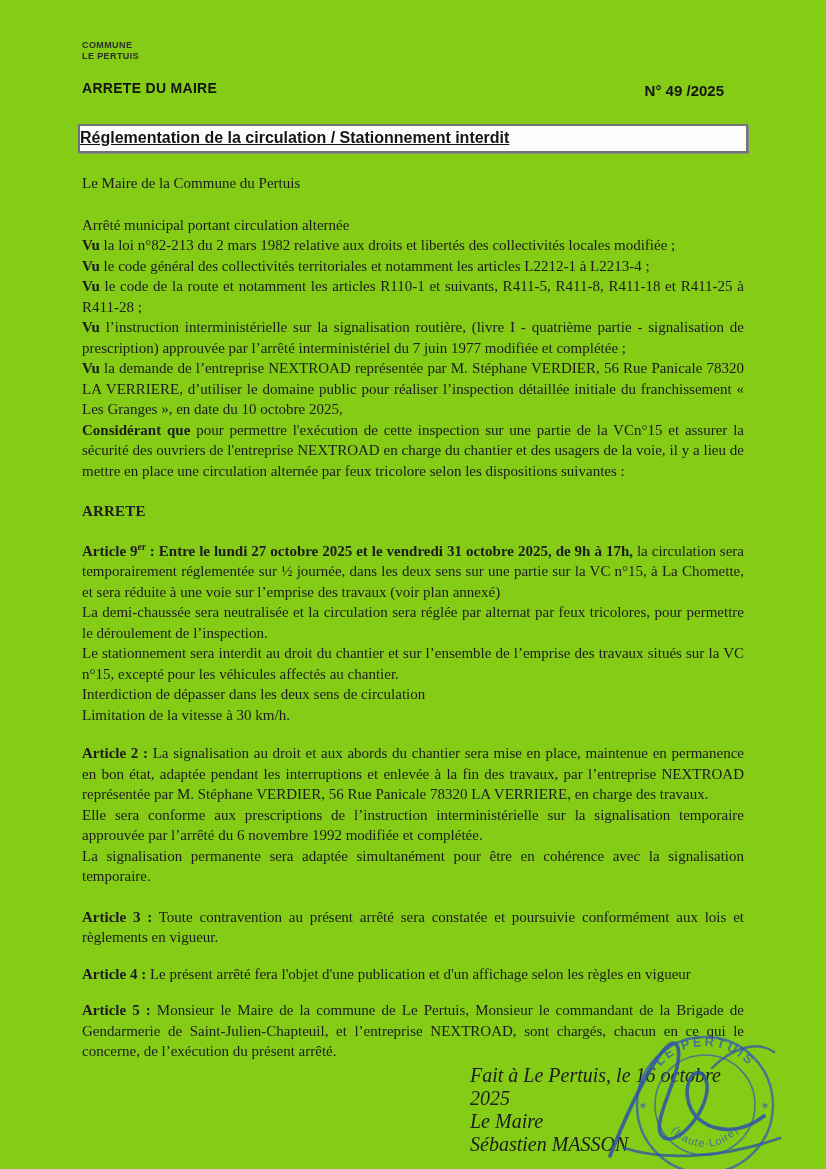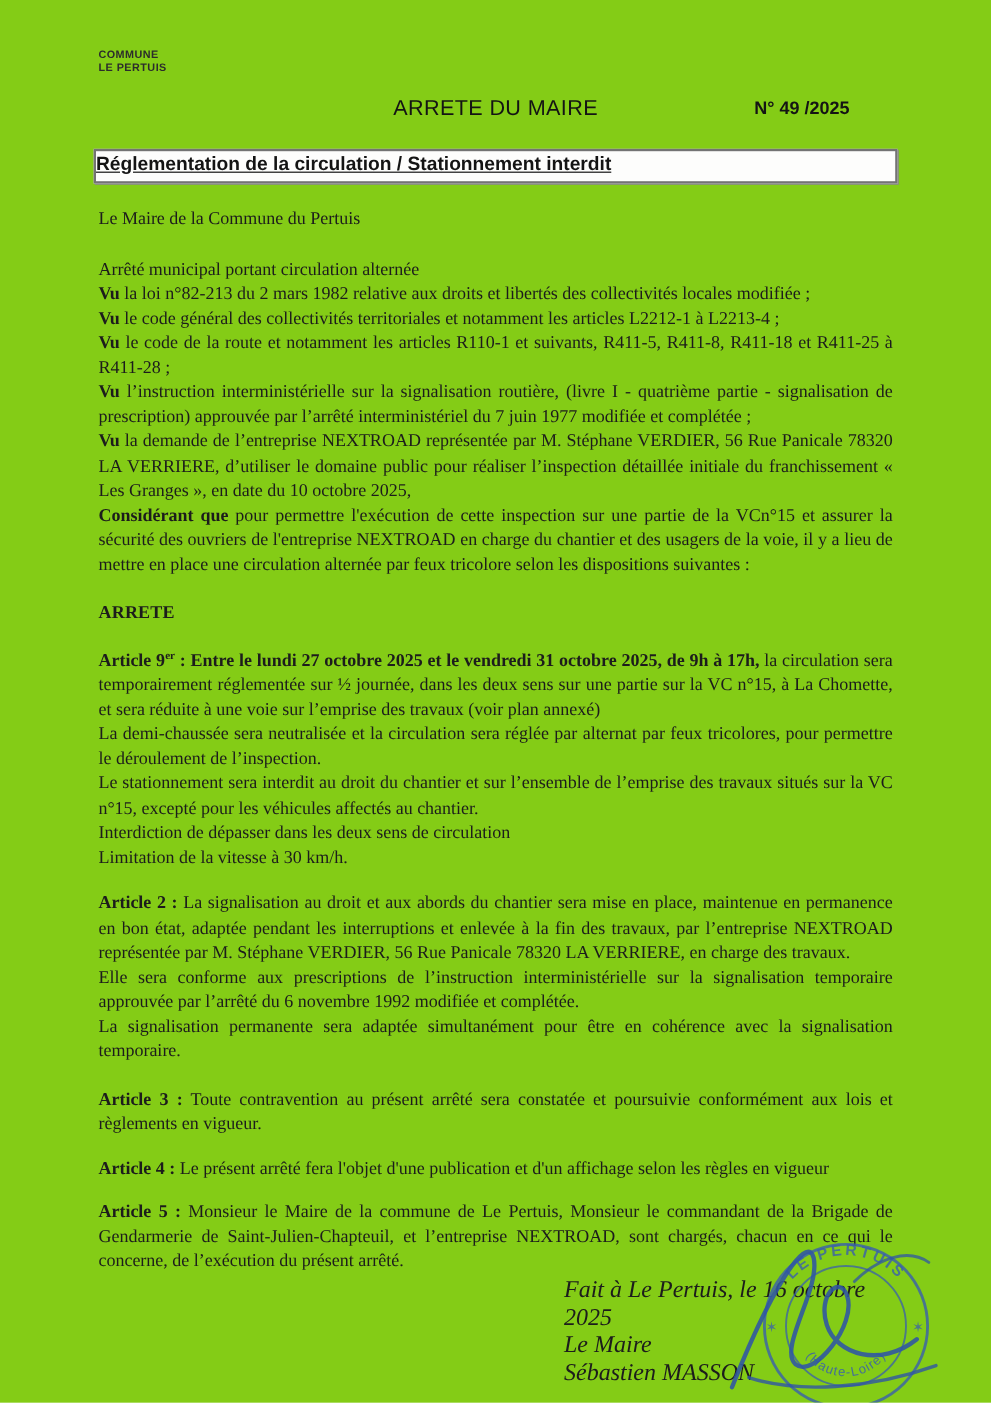--- a/index.html
+++ b/index.html
@@ -18,25 +18,25 @@
 
   
   .commune {
     font-family: "Liberation Sans", sans-serif;
     font-size: 9px; font-weight: bold; letter-spacing: .4px;
     line-height: 11px; color: #2c2c2c;
   }
   .title-row { position: relative; margin-top: 18px; height: 24px; }
   .doc-title {
     font-family: "Liberation Sans", sans-serif;
-    font-size: 18px; font-weight: normal; letter-spacing: .3px;
-    text-align: center; color: #141414;
+    font-size: 14px; font-weight: bold; letter-spacing: .3px;
+    text-align: left; color: #141414;
   }
   .doc-number {
-    position: absolute; right: 36px; top: 2px;
+    position: absolute; right: 20px; top: 2px;
     font-family: "Liberation Sans", sans-serif;
     font-size: 15px; font-weight: bold; color: #141414;
   }
   .banner {
     margin: 20px -4px 0 -4px;
     border: 2px solid #737373;
     box-shadow: 1px 1px 0 #8a8a8a;
     text-align: left;
     padding: 3px 0 4px 0;
     background: #fdfdfc;

